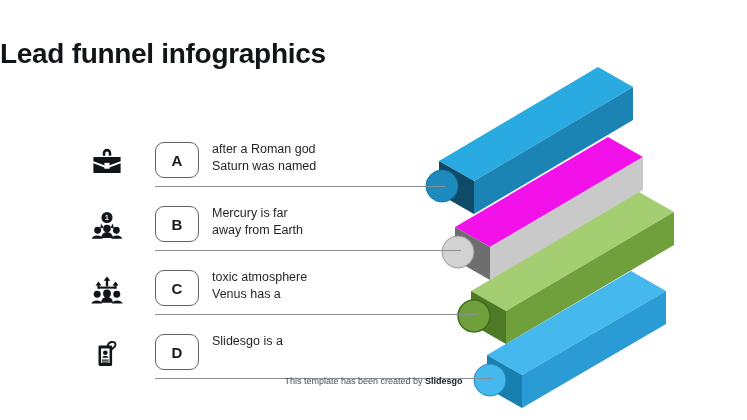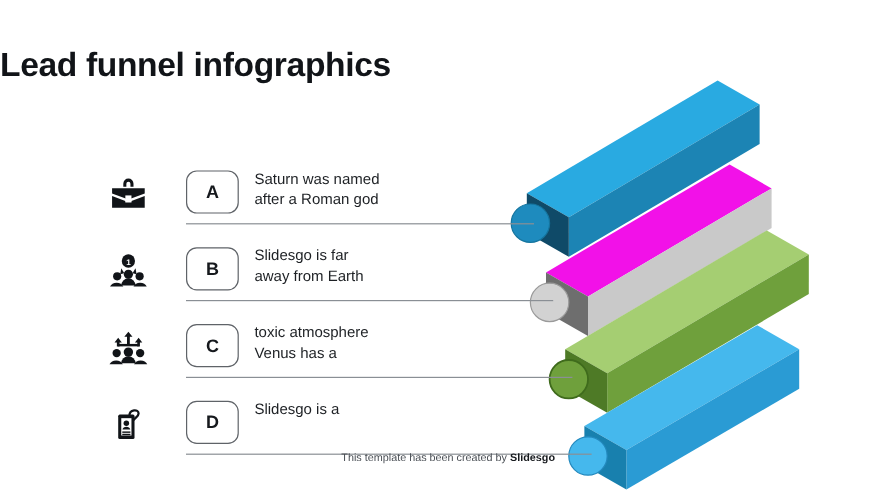--- a/index.html
+++ b/index.html
@@ -141,22 +141,22 @@
     <div class="icon-box">
       <svg viewBox="0 0 40 40" width="34" height="34" aria-hidden="true">
         <path d="M15 9.5 a5 5 0 0 1 10 0 v3 h-3 v-3 a2 2 0 0 0 -4 0 v3 h-3 z" fill="#111418"></path>
         <path d="M4 14 h32 v5 l-16 6 l-16 -6 z" fill="#111418"></path>
         <path d="M4 21.5 l13 5 v1.5 h6 v-1.5 l13 -5 v11.5 h-32 z" fill="#111418"></path>
         <rect x="17" y="21" width="6" height="6" fill="#ffffff"></rect>
       </svg>
     </div>
     <div class="badge">A</div>
     <div class="desc">
+      <span>after a Roman god</span>
       <span>Saturn was named</span>
-      <span>after a Roman god</span>
     </div>
     <div class="connector" style="width:290px"></div>
   </div>
 
   <div class="row" style="top:198px">
     <div class="icon-box">
       <svg viewBox="0 0 40 40" width="34" height="34" aria-hidden="true">
         <circle cx="20" cy="10" r="6.5" fill="#111418"></circle>
         <text x="20" y="13.5" font-size="8" font-weight="bold" fill="#ffffff" text-anchor="middle" font-family="Liberation Sans, sans-serif">1</text>
         <path d="M13 17 l3 5 l-4 1 z" fill="#111418"></path>
@@ -164,21 +164,21 @@
         <circle cx="20" cy="23" r="4.5" fill="#111418"></circle>
         <circle cx="9" cy="25" r="4" fill="#111418"></circle>
         <circle cx="31" cy="25" r="4" fill="#111418"></circle>
         <path d="M13 34 a7 7 0 0 1 14 0 z" fill="#111418"></path>
         <path d="M2 35 a7 6 0 0 1 13 0 z" fill="#111418"></path>
         <path d="M25 35 a7 6 0 0 1 13 0 z" fill="#111418"></path>
       </svg>
     </div>
     <div class="badge">B</div>
     <div class="desc">
-      <span>Slidesgo is far</span>
+      <span>Mercury is far</span>
       <span>away from Earth</span>
     </div>
     <div class="connector" style="width:306px"></div>
   </div>
 
   <div class="row" style="top:262px">
     <div class="icon-box">
       <svg viewBox="0 0 40 40" width="34" height="34" aria-hidden="true">
         <path d="M20 4 l4 5 h-2.6 v7 h-2.8 v-7 h-2.6 z" fill="#111418"></path>
         <path d="M10 10 l3.6 4.6 h-2.3 v4 h-2.6 v-4 h-2.3 z" fill="#111418"></path>

